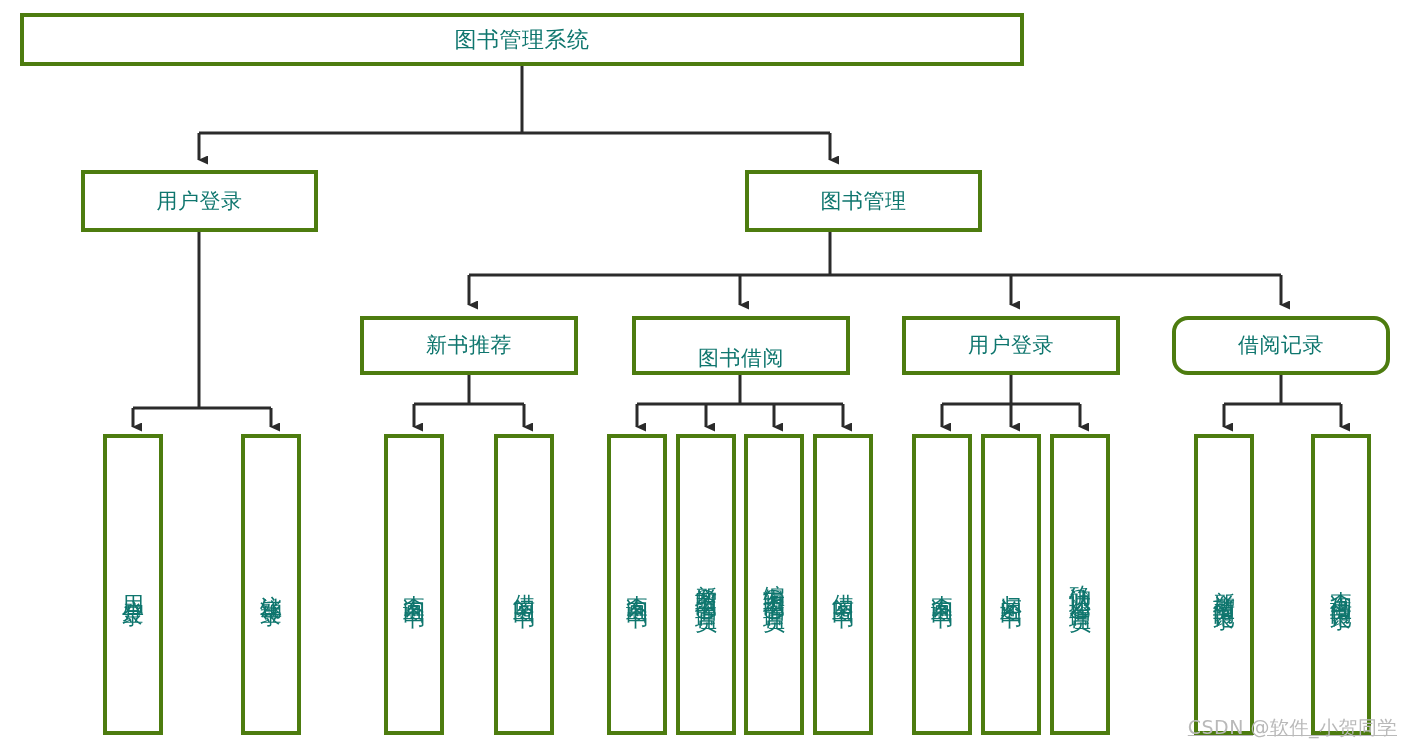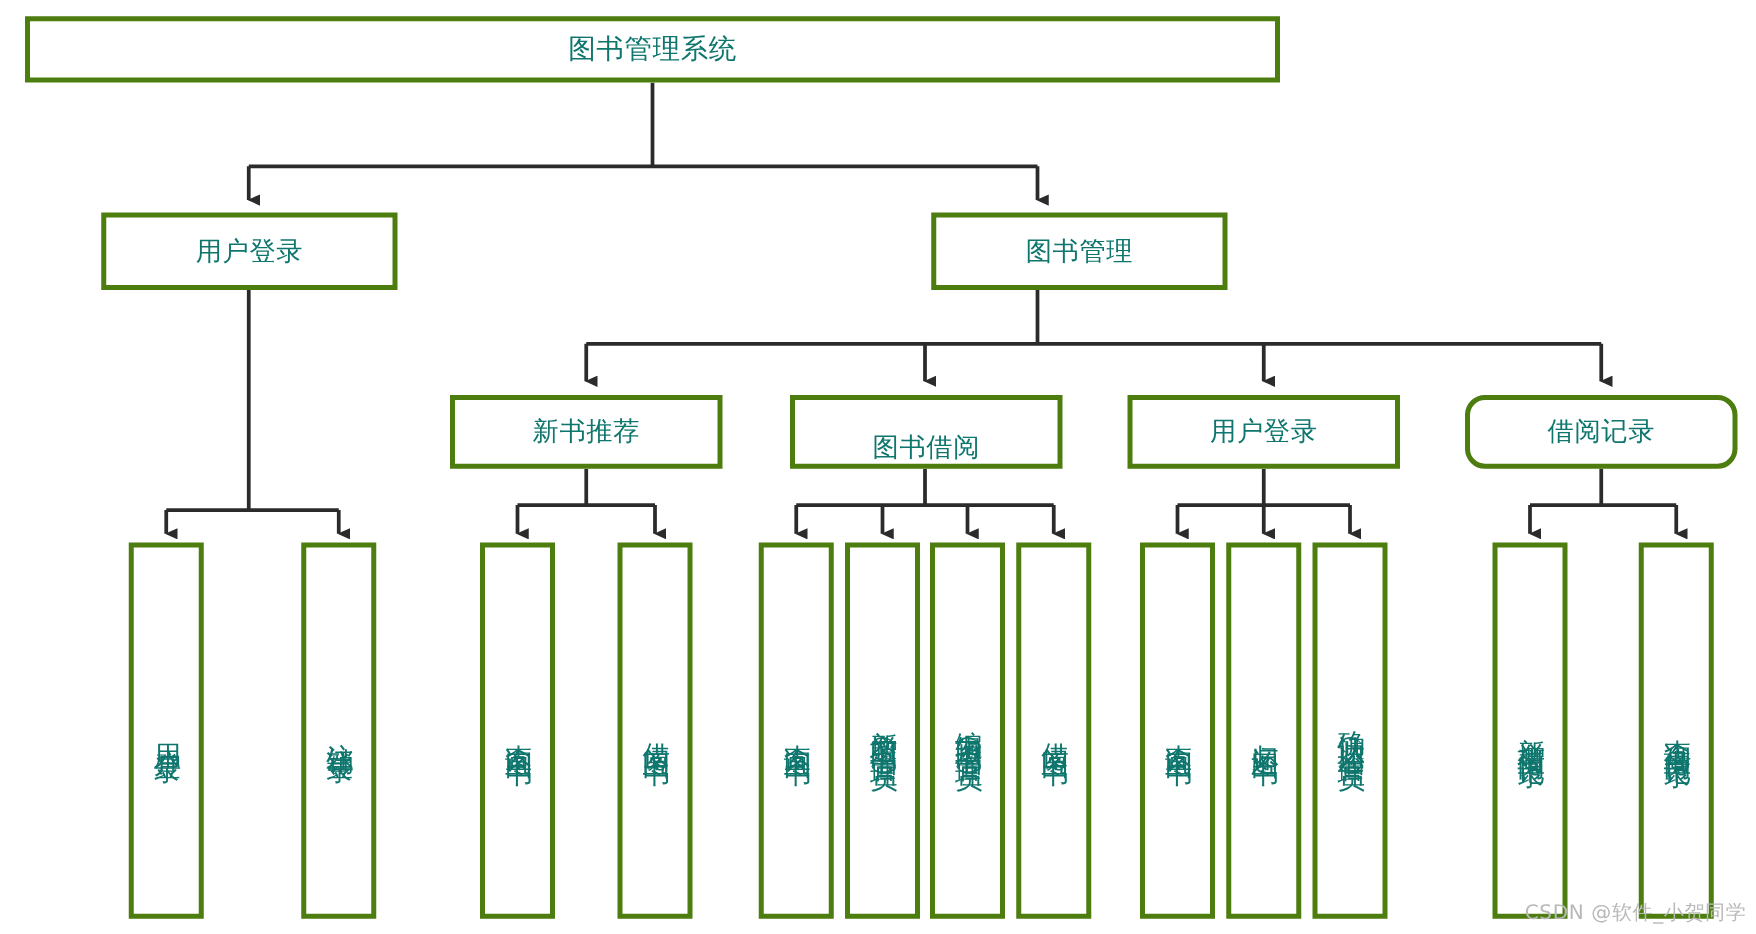--- a/index.html
+++ b/index.html
@@ -62,25 +62,26 @@
     text-orientation: upright;
     font-size: 22px;
     line-height: 1.0;
     letter-spacing: 4px;
     white-space: nowrap;
   }
   #watermark {
     position: absolute;
     right: 8px;
     bottom: 6px;
-    font-size: 16px;
+    font-size: 19px;
     color: #b9b9b9;
     z-index: 5;
     white-space: nowrap;
     letter-spacing: 0.5px;
+    text-decoration: underline;
   }
 </style>
 </head>
 <body>
 
 <div id="diagram-root">
 
   <svg id="edge-layer" viewBox="0 0 1405 747" xmlns="http://www.w3.org/2000/svg">
     <defs>
       <marker id="arrowhead" markerWidth="9" markerHeight="10" refX="4.5" refY="9" orient="auto" markerUnits="userSpaceOnUse">

